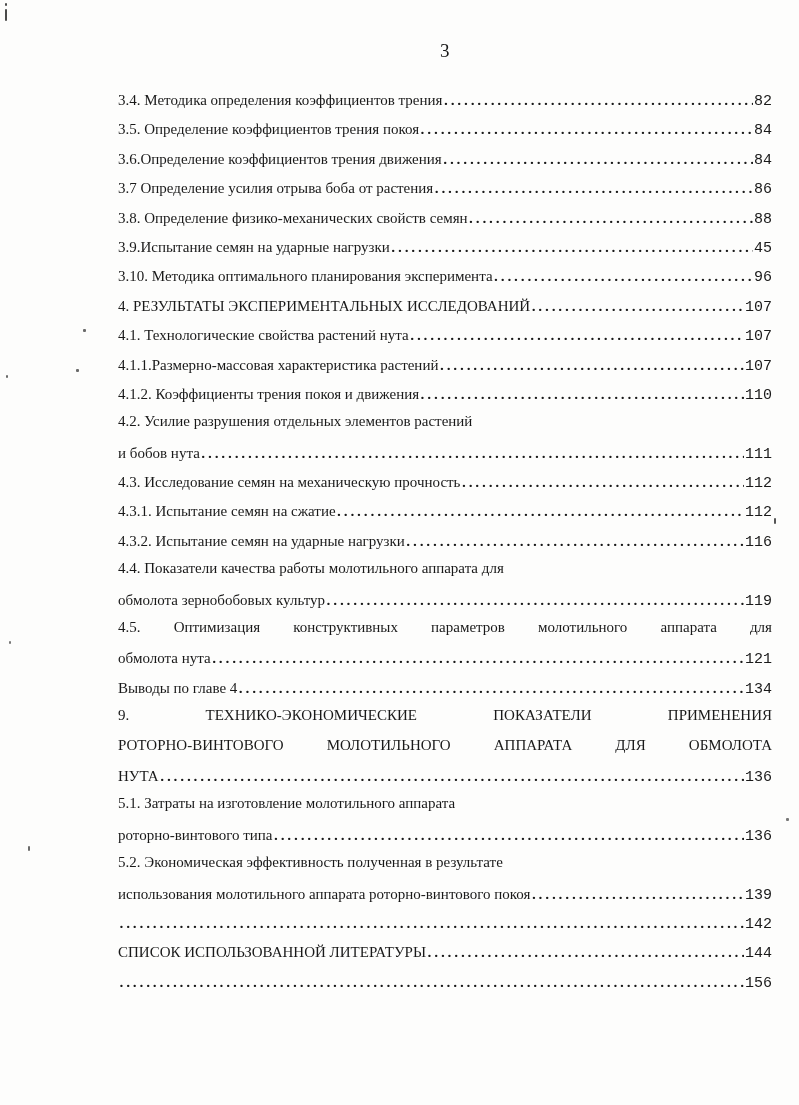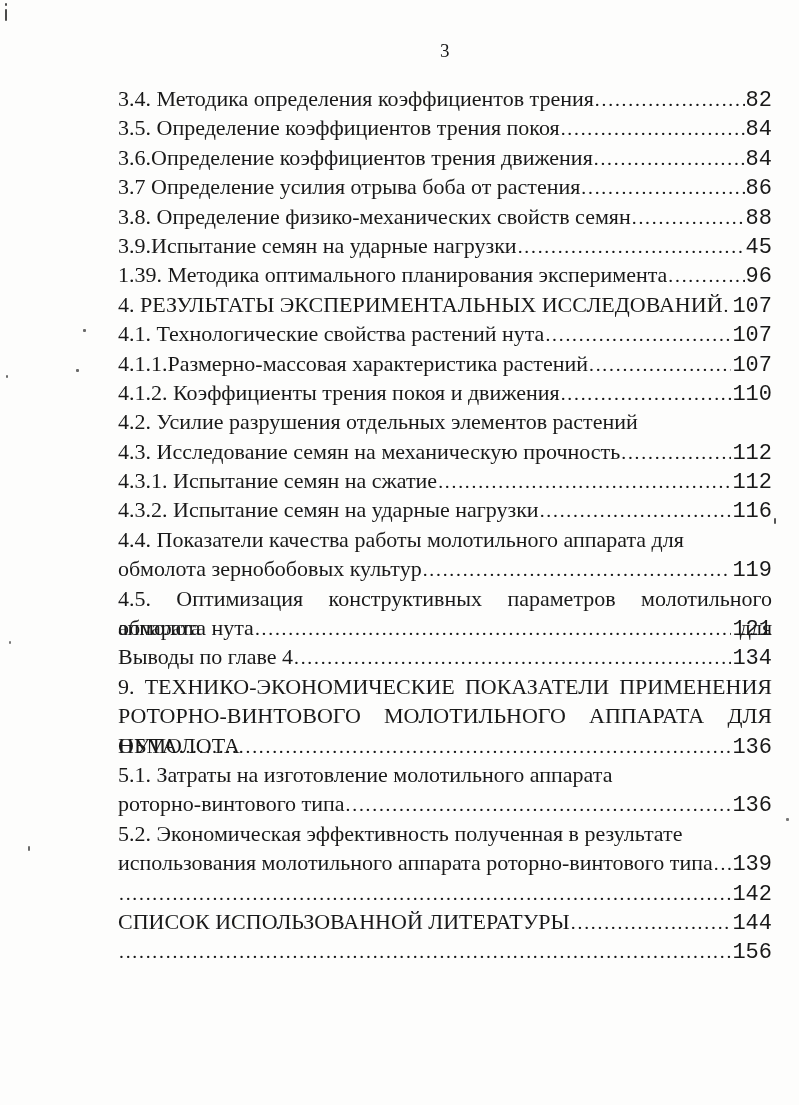--- a/index.html
+++ b/index.html
@@ -31,21 +31,21 @@
     position: absolute;
     top: 84px;
     left: 118px;
     width: 654px;
   }
   .toc-line {
     display: flex;
     align-items: baseline;
     height: 29.4px;
     line-height: 29.4px;
-    font-size: 22px;
+    font-size: 15px;
     white-space: nowrap;
     justify-content: space-between;
   }
   .toc-text {
     flex: 0 0 auto;
     white-space: nowrap;
   }
   
   .toc-line.justify .toc-text {
     flex: 1 1 auto;
@@ -118,21 +118,21 @@
     <span class="toc-text">3.8. Определение физико-механических свойств семян</span>
     <span class="leader"></span>
     <span class="page-num">88</span>
   </div>
       <div class="toc-line">
     <span class="toc-text">3.9.Испытание семян на ударные нагрузки</span>
     <span class="leader"></span>
     <span class="page-num">45</span>
   </div>
       <div class="toc-line">
-    <span class="toc-text">1.39. Методика оптимального планирования эксперимента</span>
+    <span class="toc-text">3.10. Методика оптимального планирования эксперимента</span>
     <span class="leader"></span>
     <span class="page-num">96</span>
   </div>
       <div class="toc-line">
     <span class="toc-text">4. РЕЗУЛЬТАТЫ ЭКСПЕРИМЕНТАЛЬНЫХ ИССЛЕДОВАНИЙ</span>
     <span class="leader"></span>
     <span class="page-num">107</span>
   </div>
       <div class="toc-line">
     <span class="toc-text">4.1. Технологические свойства растений нута</span>
@@ -145,20 +145,25 @@
     <span class="page-num">107</span>
   </div>
       <div class="toc-line">
     <span class="toc-text">4.1.2. Коэффициенты трения покоя и движения</span>
     <span class="leader"></span>
     <span class="page-num">110</span>
   </div>
       <div class="toc-line">
     <span class="toc-text">4.2. Усилие разрушения отдельных элементов растений</span>
 
+  </div>
+      <div class="toc-line">
+    <span class="toc-text">и бобов нута</span>
+    <span class="leader"></span>
+    <span class="page-num">111</span>
   </div>
       <div class="toc-line">
     <span class="toc-text">4.3. Исследование семян на механическую прочность</span>
     <span class="leader"></span>
     <span class="page-num">112</span>
   </div>
       <div class="toc-line">
     <span class="toc-text">4.3.1. Испытание семян на сжатие</span>
     <span class="leader"></span>
     <span class="page-num">112</span>
@@ -211,21 +216,21 @@
       <div class="toc-line">
     <span class="toc-text">роторно-винтового типа</span>
     <span class="leader"></span>
     <span class="page-num">136</span>
   </div>
       <div class="toc-line">
     <span class="toc-text">5.2. Экономическая эффективность полученная в результате</span>
 
   </div>
       <div class="toc-line">
-    <span class="toc-text">использования молотильного аппарата роторно-винтового типа</span>
+    <span class="toc-text">использования молотильного аппарата роторно-винтового покоя</span>
     <span class="leader"></span>
     <span class="page-num">139</span>
   </div>
       <div class="toc-line">
     <span class="leader"></span>
     <span class="page-num">142</span>
   </div>
       <div class="toc-line">
     <span class="toc-text">СПИСОК ИСПОЛЬЗОВАННОЙ ЛИТЕРАТУРЫ</span>
     <span class="leader"></span>

